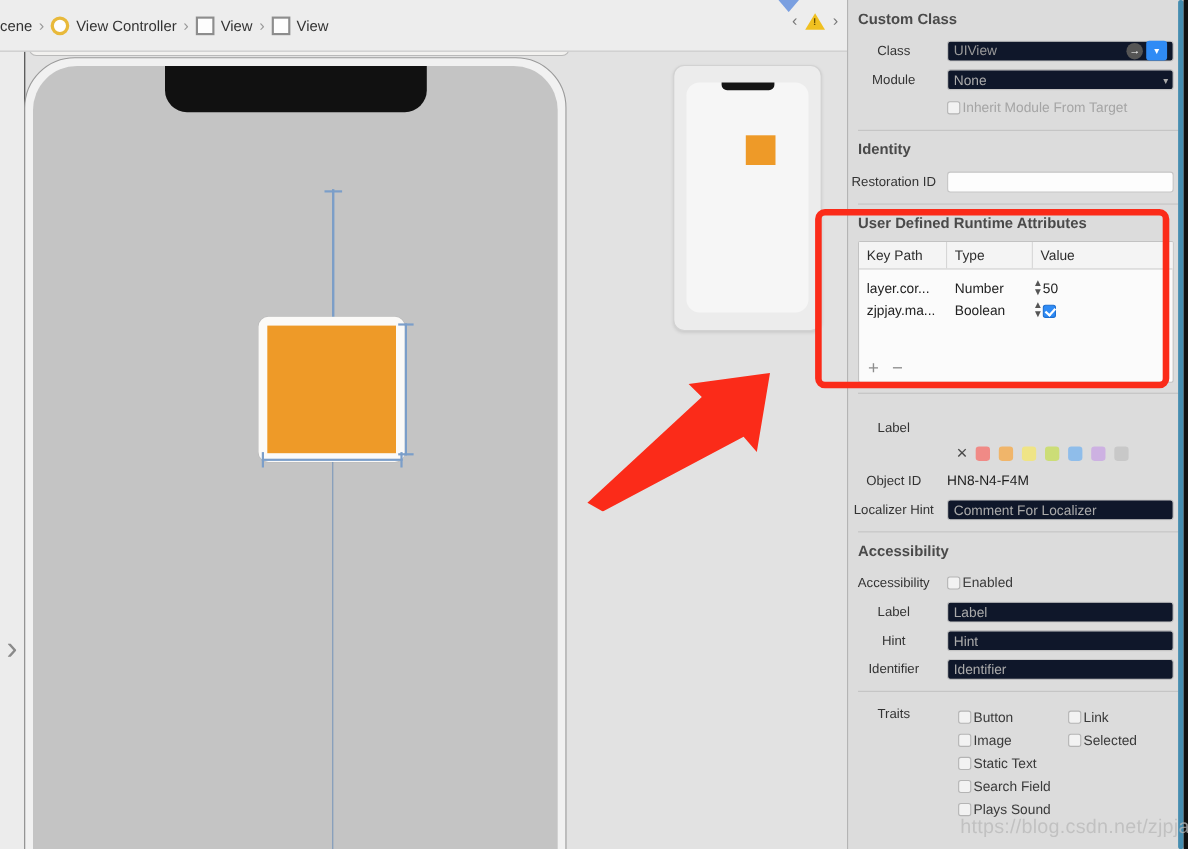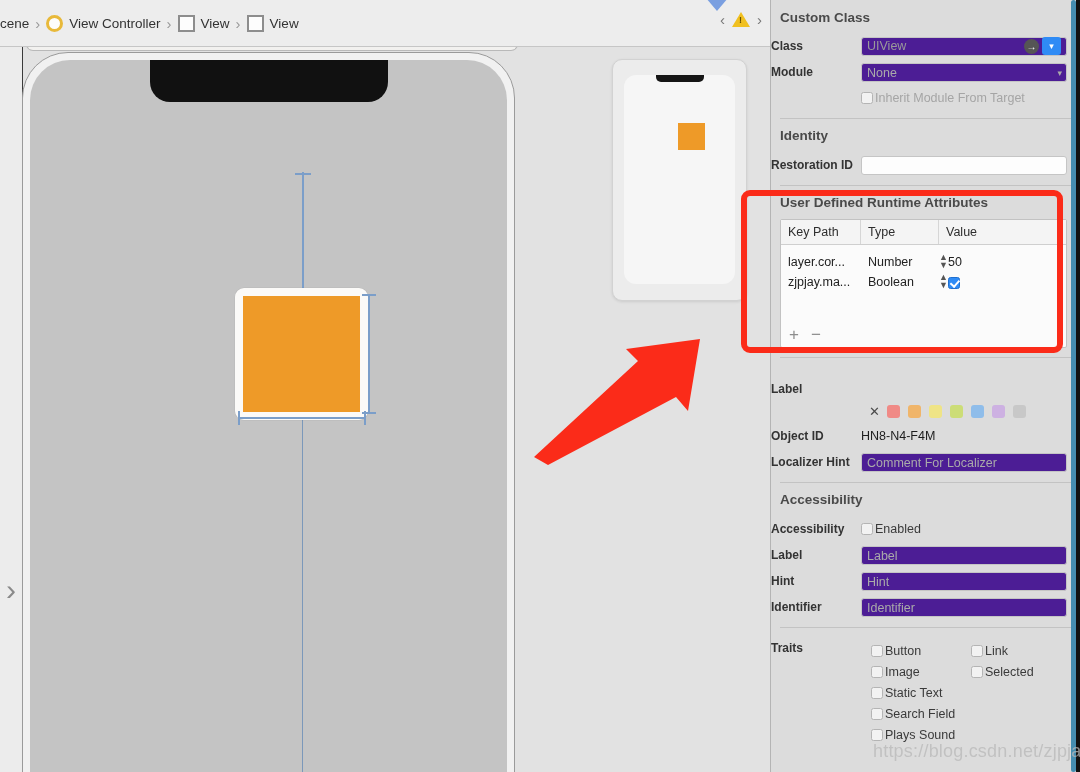--- a/index.html
+++ b/index.html
@@ -49,22 +49,22 @@
   #mini-notch{position:absolute;left:50%;top:0;transform:translateX(-50%);width:48px;height:7px;background:#151515;border-radius:0 0 5px 5px;}
   #mini-square{position:absolute;left:54px;top:48px;width:27px;height:27px;background:#ee9a28;}
   
   #red-arrow{position:absolute;left:530px;top:335px;width:200px;height:130px;}
   
   #inspector{position:absolute;left:770px;top:0;width:310px;height:772px;background:#dcdcdc;border-left:1px solid #b4b4b4;box-sizing:border-box;overflow:hidden;}
   #inspector-scrollbar{position:absolute;right:4px;top:0;width:5px;height:772px;background:#2a7fa8;border-radius:3px;opacity:.85;}
   #inspector-edge{position:absolute;right:0;top:0;width:4px;height:772px;background:#111;}
   .sec-title{font-size:13.5px;font-weight:bold;color:#4a4a4a;padding:0 0 0 9px;}
   .row{display:flex;align-items:center;height:22px;margin-bottom:4px;}
-  .row-label{width:90px;text-align:left;padding-right:7px;font-size:12px;color:#333;font-weight:bold;box-sizing:border-box;}
-  .field{flex:1;height:19px;background:#4c1d95;border:1px solid #c5c5c5;border-radius:3px;font-size:12.5px;color:#aaa;line-height:18px;padding:0 5px;box-sizing:border-box;margin-right:13px;position:relative;}
+  .row-label{width:90px;text-align:center;padding-right:7px;font-size:12px;color:#333;font-weight:normal;box-sizing:border-box;}
+  .field{flex:1;height:19px;background:#0f172a;border:1px solid #c5c5c5;border-radius:3px;font-size:12.5px;color:#aaa;line-height:18px;padding:0 5px;box-sizing:border-box;margin-right:13px;position:relative;}
   .field.white{background:#fdfdfd;}
   .divider{height:1px;background:#c3c3c3;margin:9px 9px 9px 9px;}
   .cbox{width:12px;height:12px;border:1px solid #b4b4b4;background:#f2f2f2;border-radius:2.5px;display:inline-block;vertical-align:middle;box-sizing:border-box;}
   .cbox.checked{background:#2f8bf5;border-color:#1e6fd0;position:relative;}
   .cbox.checked::after{content:"";position:absolute;left:3px;top:0.5px;width:3.5px;height:7px;border:solid #fff;border-width:0 2px 2px 0;transform:rotate(42deg);}
   .inline-label{font-size:12.5px;color:#3a3a3a;margin-left:2px;}
   .disabled-txt{color:#a5a5a5;}
   
   #class-field{display:flex;align-items:center;}
   #class-arrow-icon{width:15px;height:15px;border-radius:50%;background:#555;color:#fff;font-size:10px;line-height:15px;text-align:center;margin-right:3px;flex:none;}

